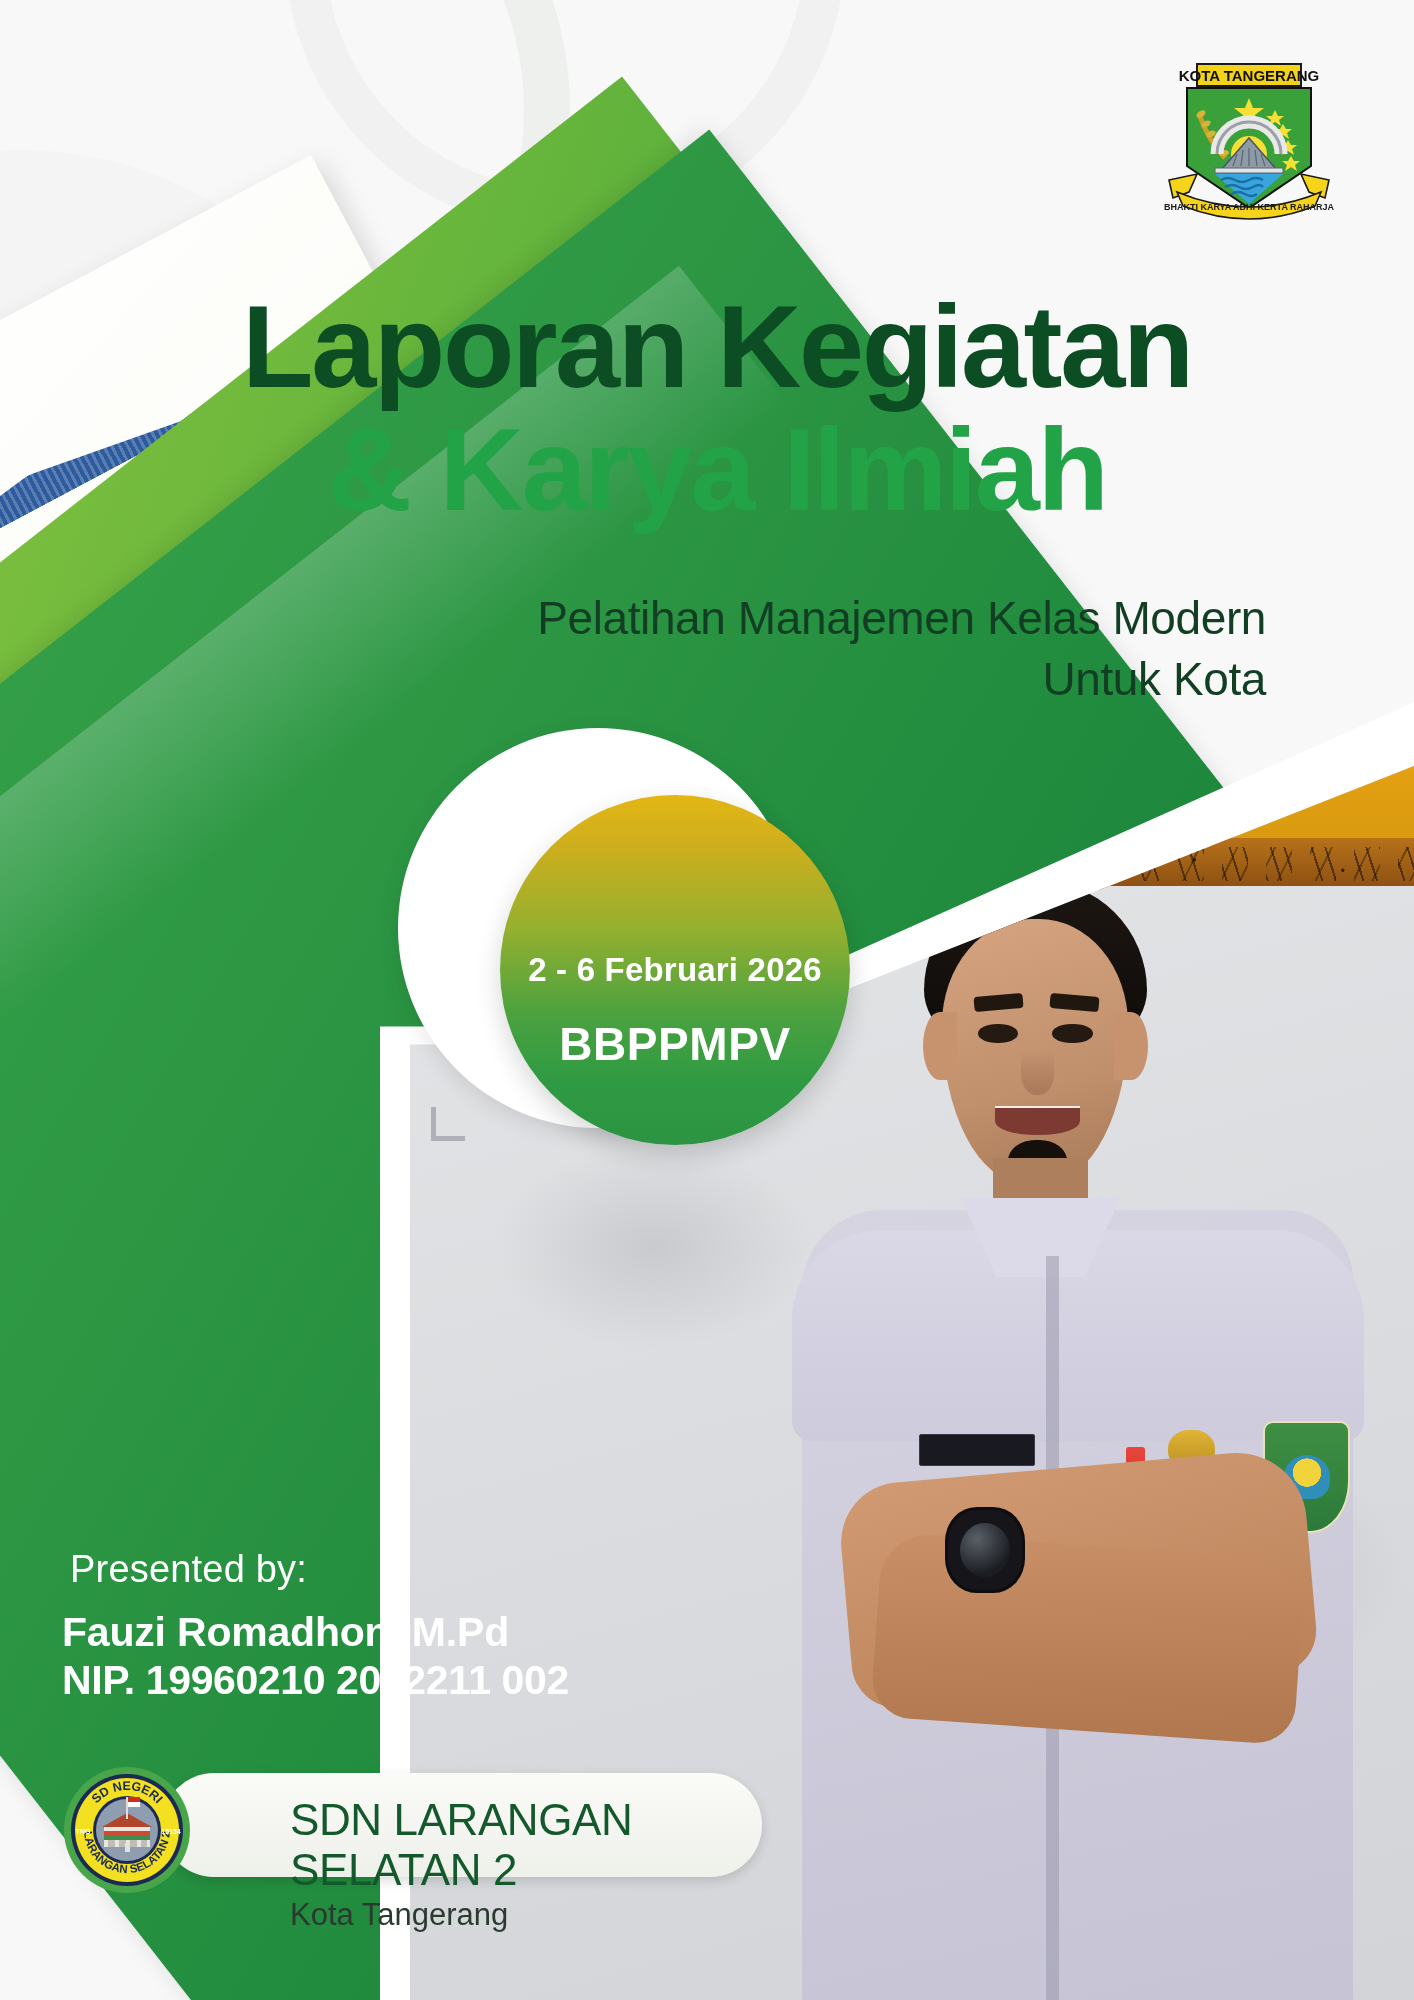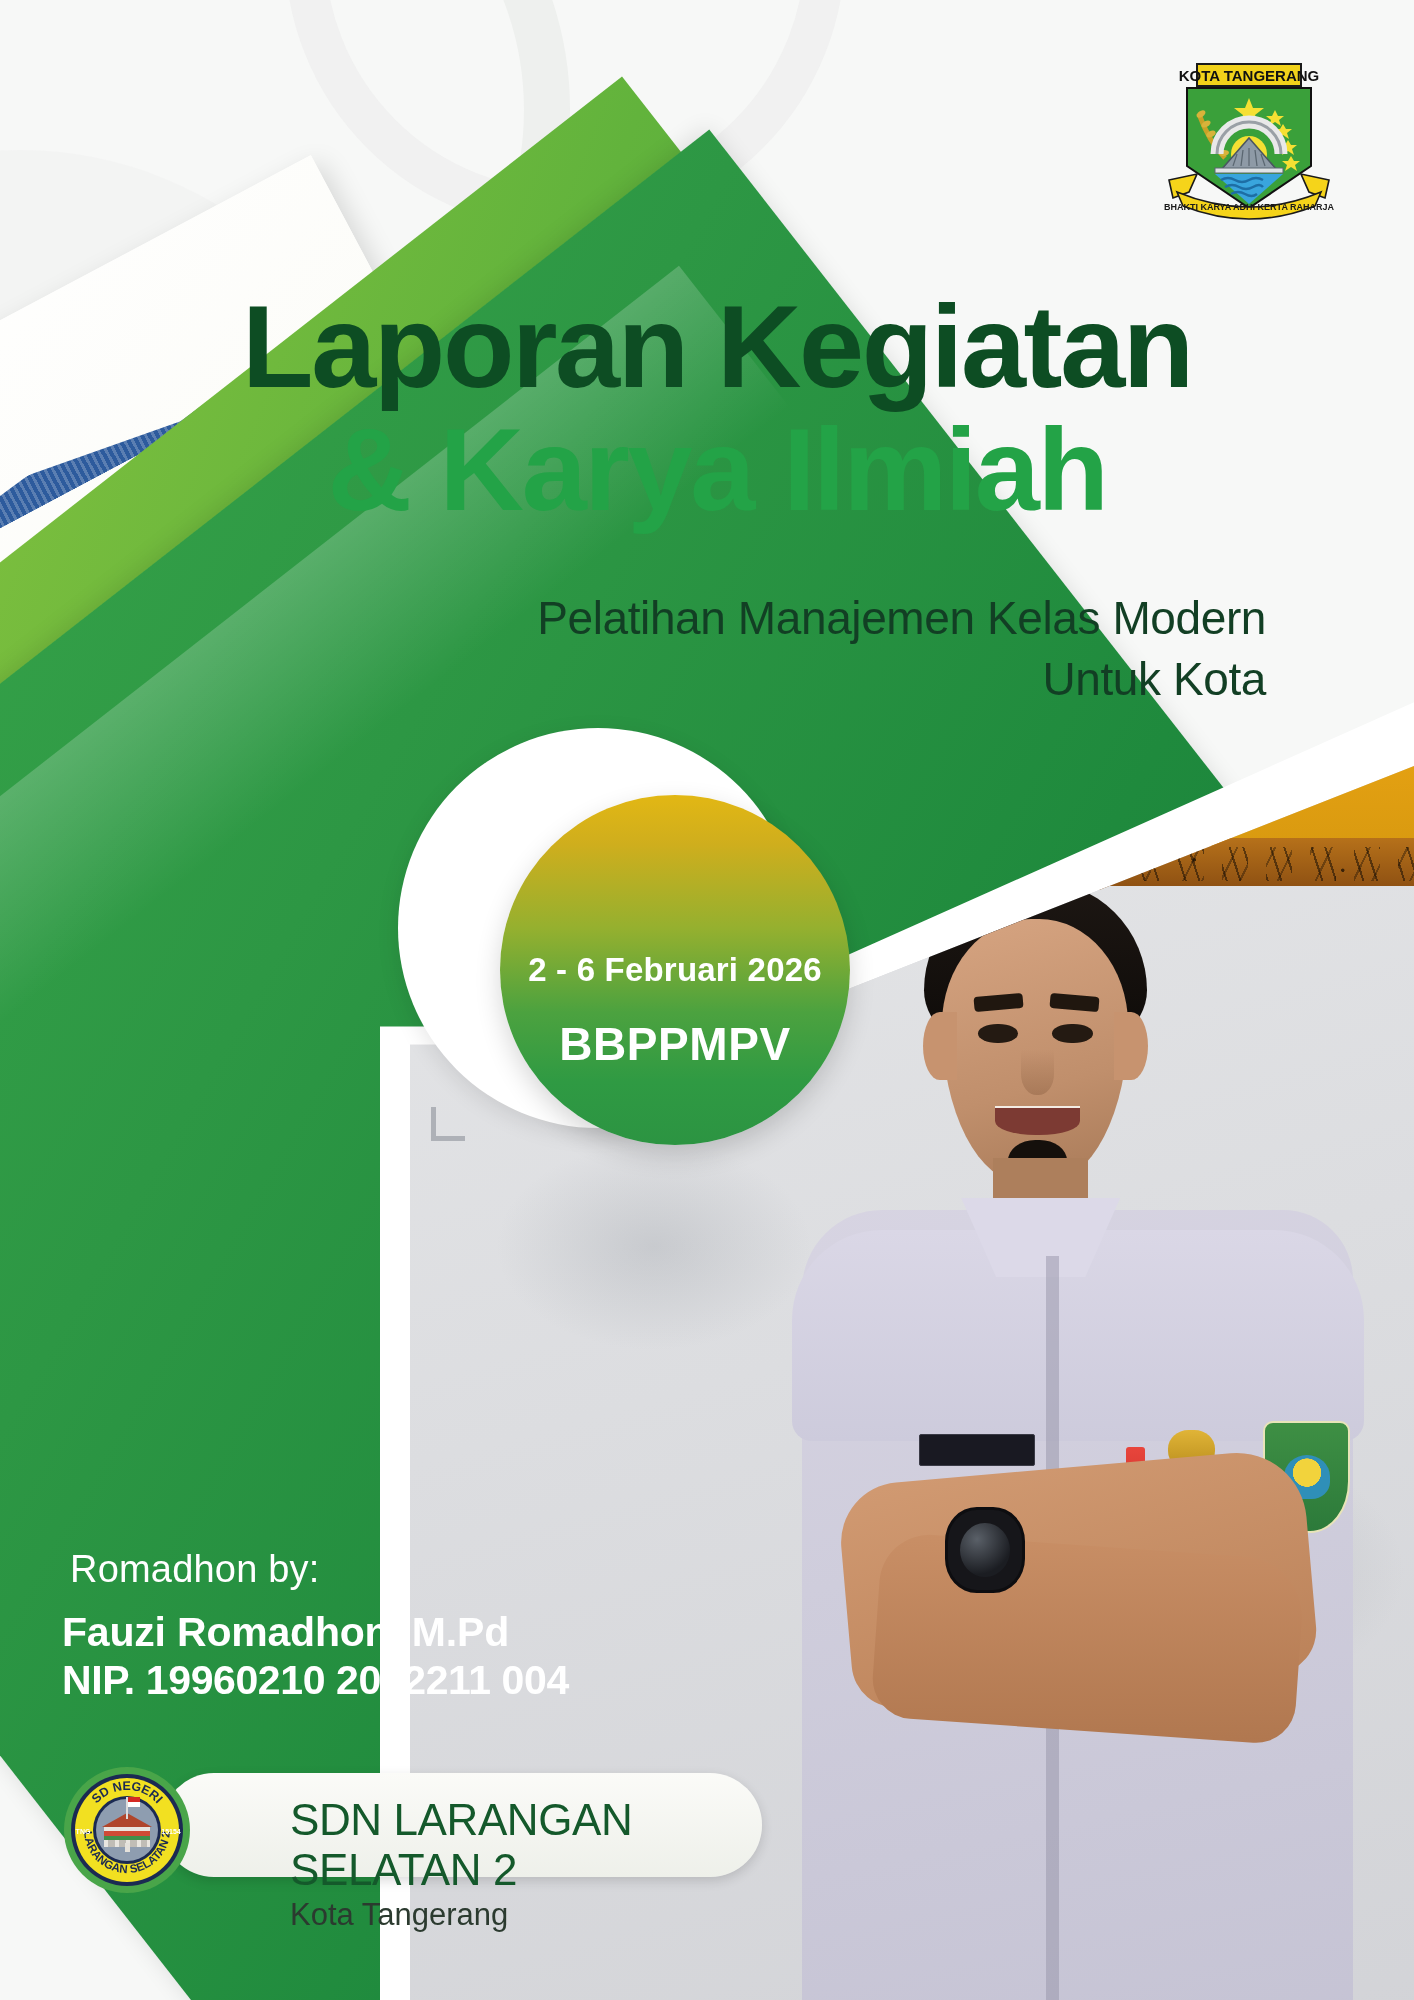--- a/index.html
+++ b/index.html
@@ -508,23 +508,23 @@
   <div class="title-block">
     <div class="t1">Laporan Kegiatan</div>
     <div class="t2">&amp; Karya Ilmiah</div>
   </div>
   <div class="subtitle">
     <div>Pelatihan Manajemen Kelas Modern</div>
     <div>Untuk Kota</div>
   </div>
 
   <div class="presenter">
-    <div class="lbl">Romadhon by:</div>
+    <div class="lbl">Presented by:</div>
     <div class="nm">Fauzi Romadhon, M.Pd</div>
-    <div class="nip">NIP. 19960210 2022211 004</div>
+    <div class="nip">NIP. 19960210 2022211 002</div>
   </div>
 
   <div class="school">
     <div class="pill">
       <div class="nm">SDN LARANGAN SELATAN 2</div>
       <div class="city">Kota Tangerang</div>
     </div>
     <div class="school-logo">
       <svg viewBox="0 0 130 130" width="130" height="130">
         <defs>

